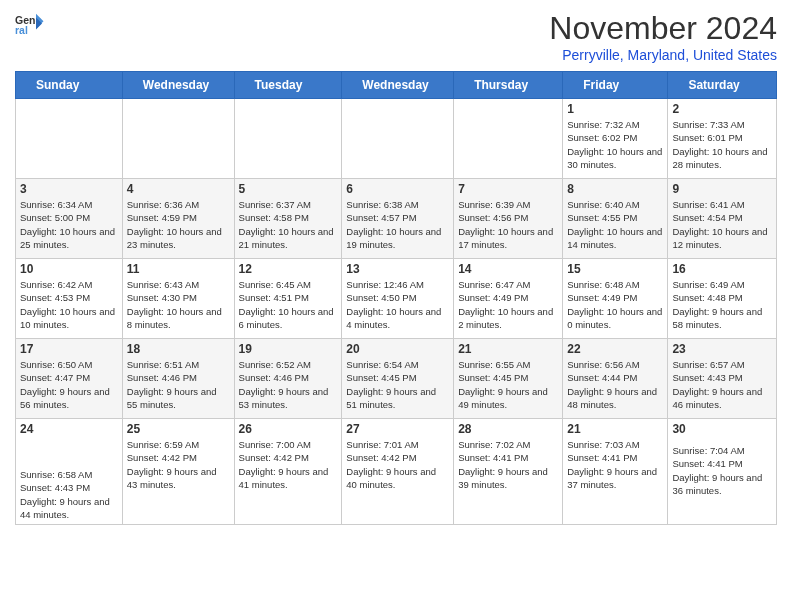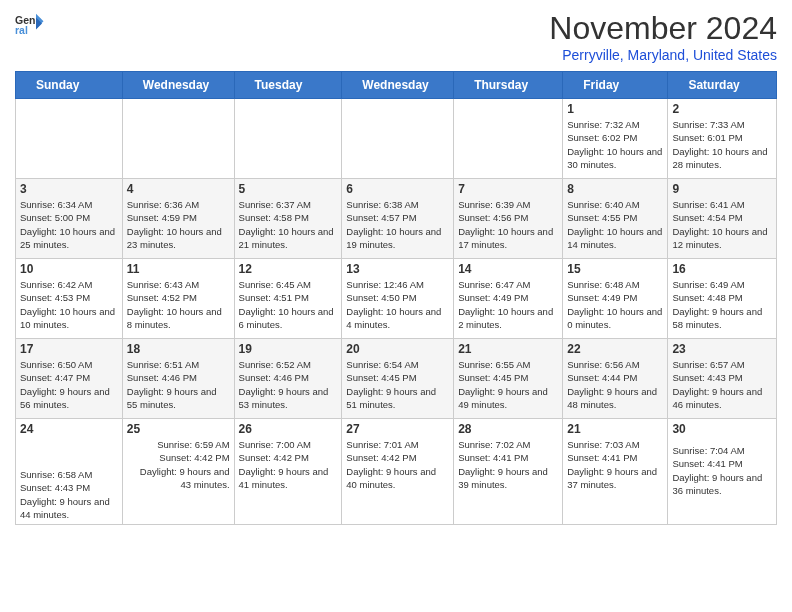--- a/index.html
+++ b/index.html
@@ -144,21 +144,21 @@
         <tr>
           <td>
             <span class="day-number">10</span>
             <div class="day-detail" style="white-space: pre-line;">Sunrise: 6:42 AM
 Sunset: 4:53 PM
 Daylight: 10 hours and 10 minutes.</div>
           </td>
           <td>
             <span class="day-number">11</span>
             <div class="day-detail" style="white-space: pre-line;">Sunrise: 6:43 AM
-Sunset: 4:52 PM
+Sunset: 4:30 PM
 Daylight: 10 hours and 8 minutes.</div>
           </td>
           <td>
             <span class="day-number">12</span>
             <div class="day-detail" style="white-space: pre-line;">Sunrise: 6:45 AM
 Sunset: 4:51 PM
 Daylight: 10 hours and 6 minutes.</div>
           </td>
           <td>
             <span class="day-number">13</span>
@@ -231,21 +231,21 @@
         </tr>
         <tr>
           <td>
             <span class="day-number">24</span>
             <div class="day-detail" style="white-space: pre-line; margin-top: 32px;">Sunrise: 6:58 AM
 Sunset: 4:43 PM
 Daylight: 9 hours and 44 minutes.</div>
           </td>
           <td>
             <span class="day-number">25</span>
-            <div class="day-detail" style="white-space: pre-line; text-align: right;">Sunrise: 6:59 AM
+            <div class="day-detail" style="white-space: pre-line;">Sunrise: 6:59 AM
 Sunset: 4:42 PM
 Daylight: 9 hours and 43 minutes.</div>
           </td>
           <td>
             <span class="day-number">26</span>
             <div class="day-detail" style="white-space: pre-line;">Sunrise: 7:00 AM
 Sunset: 4:42 PM
 Daylight: 9 hours and 41 minutes.</div>
           </td>
           <td>

